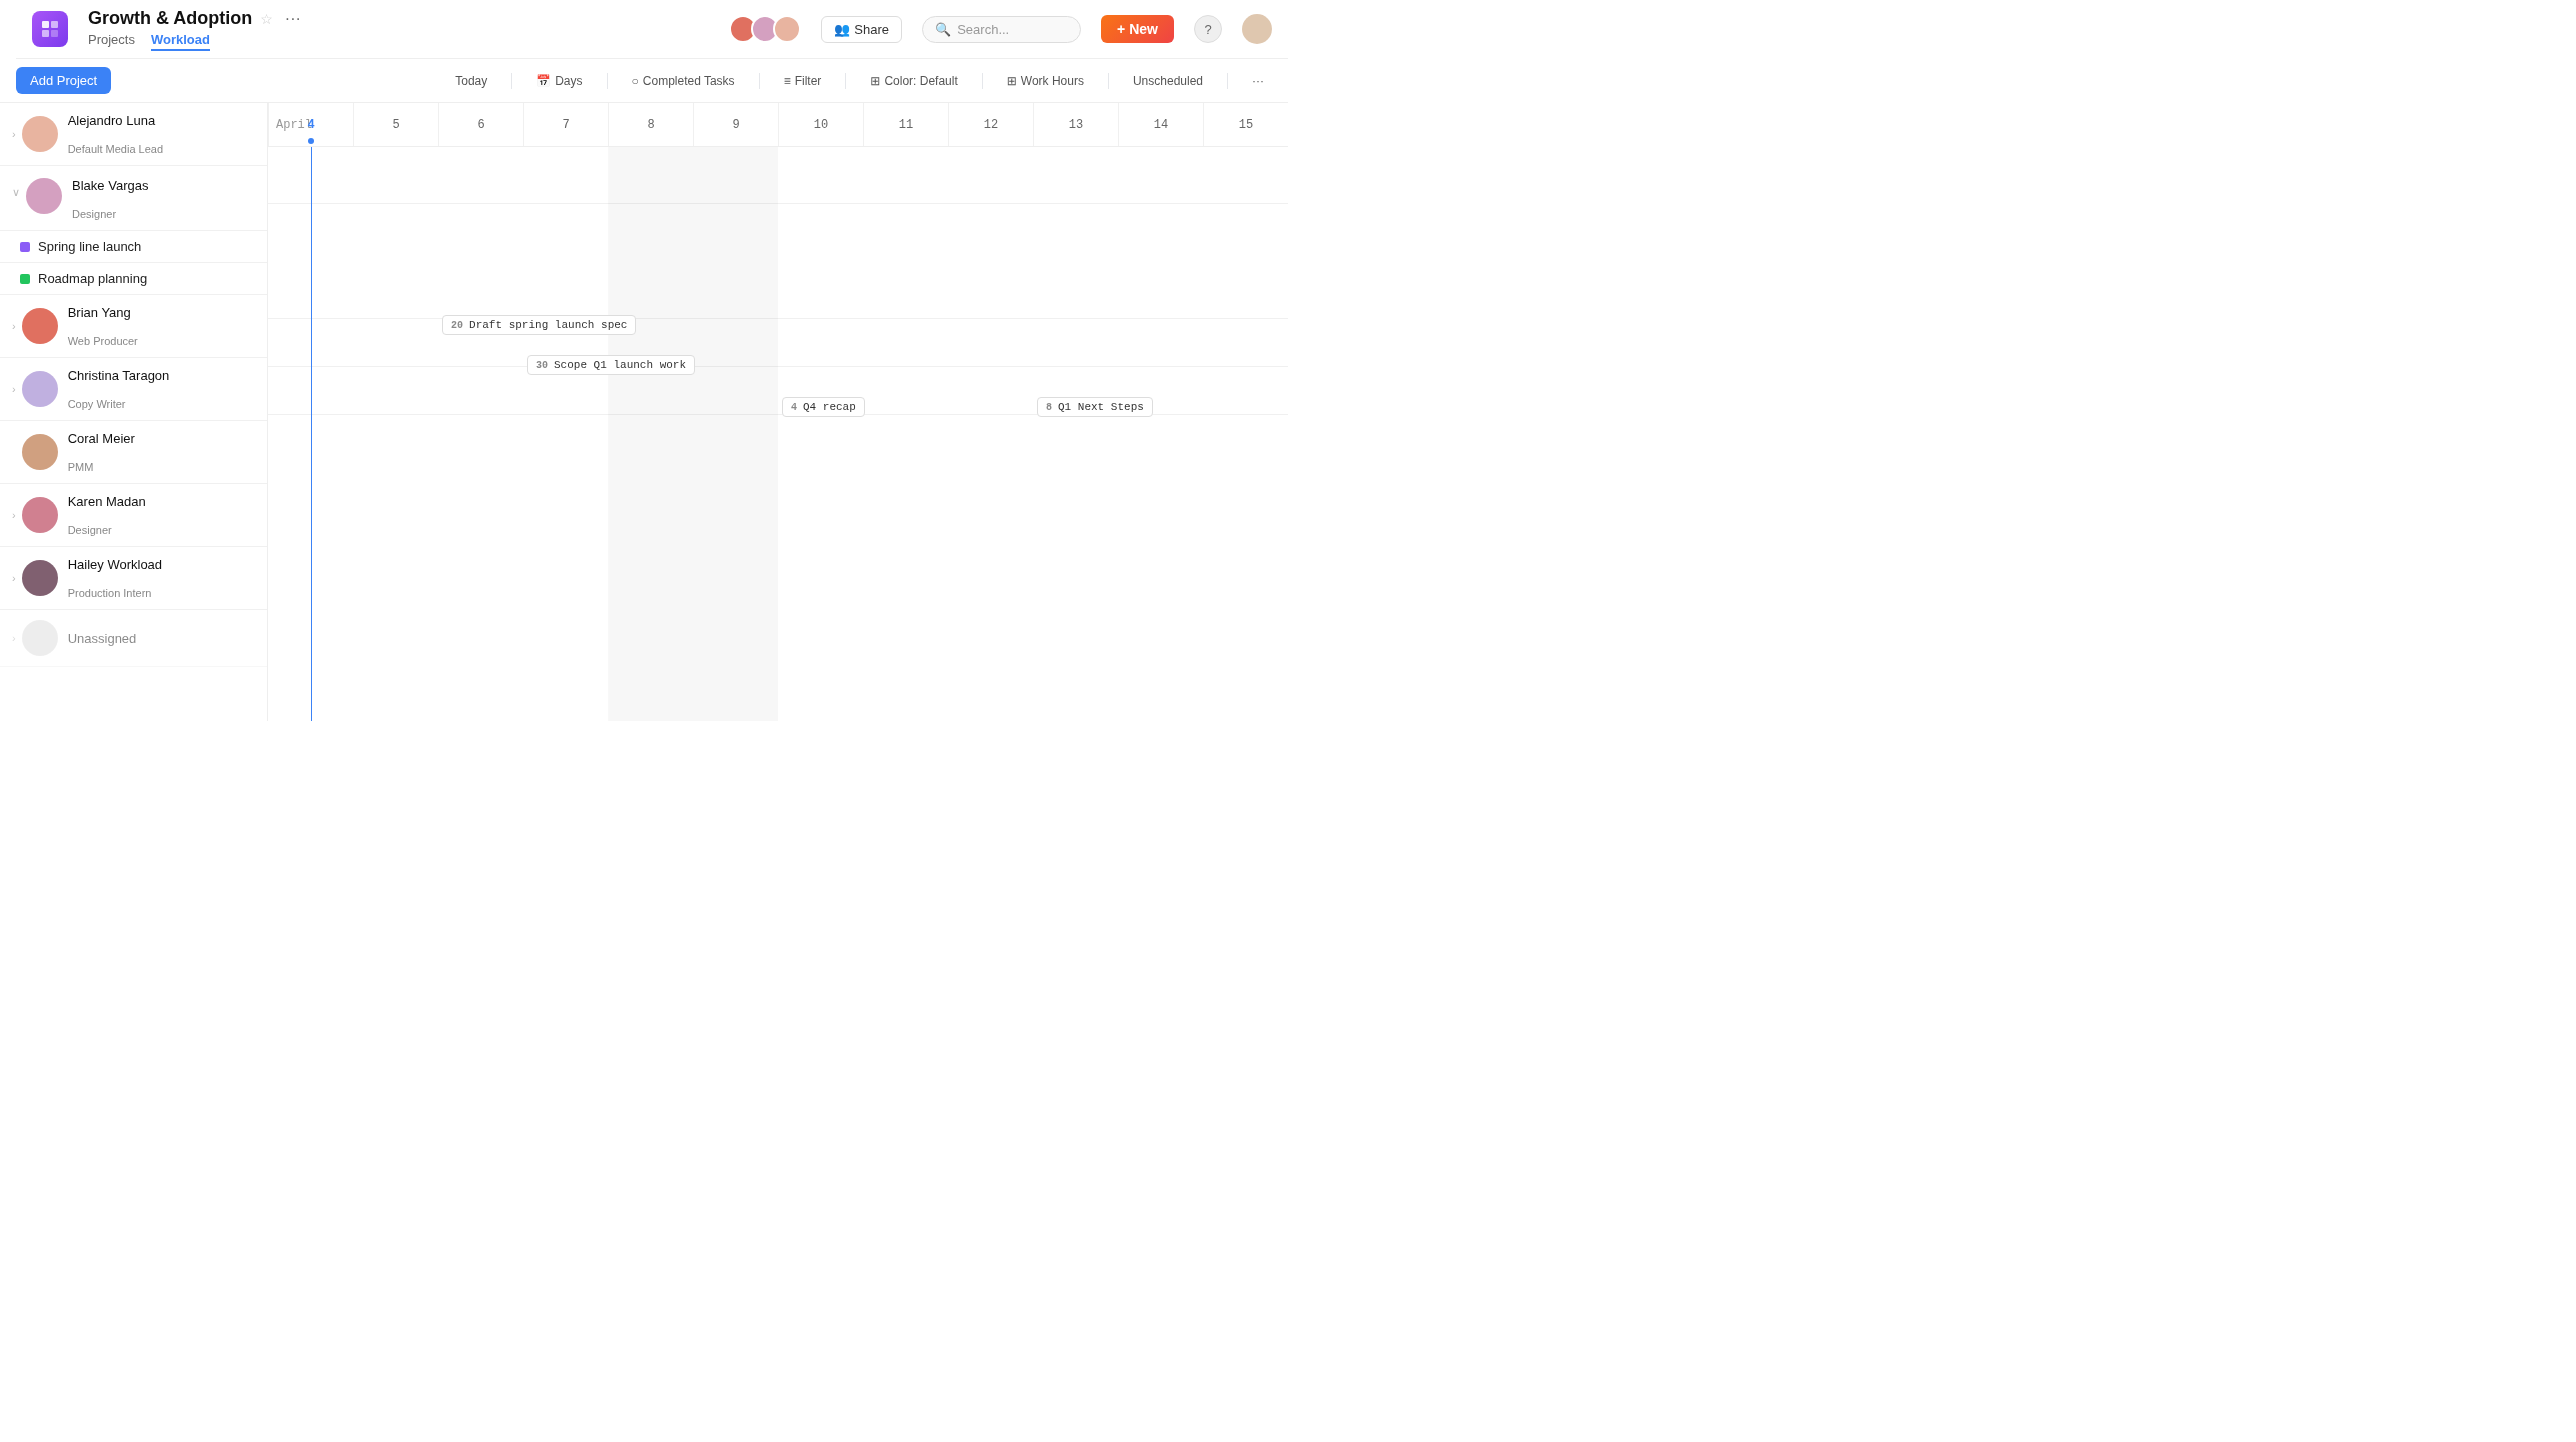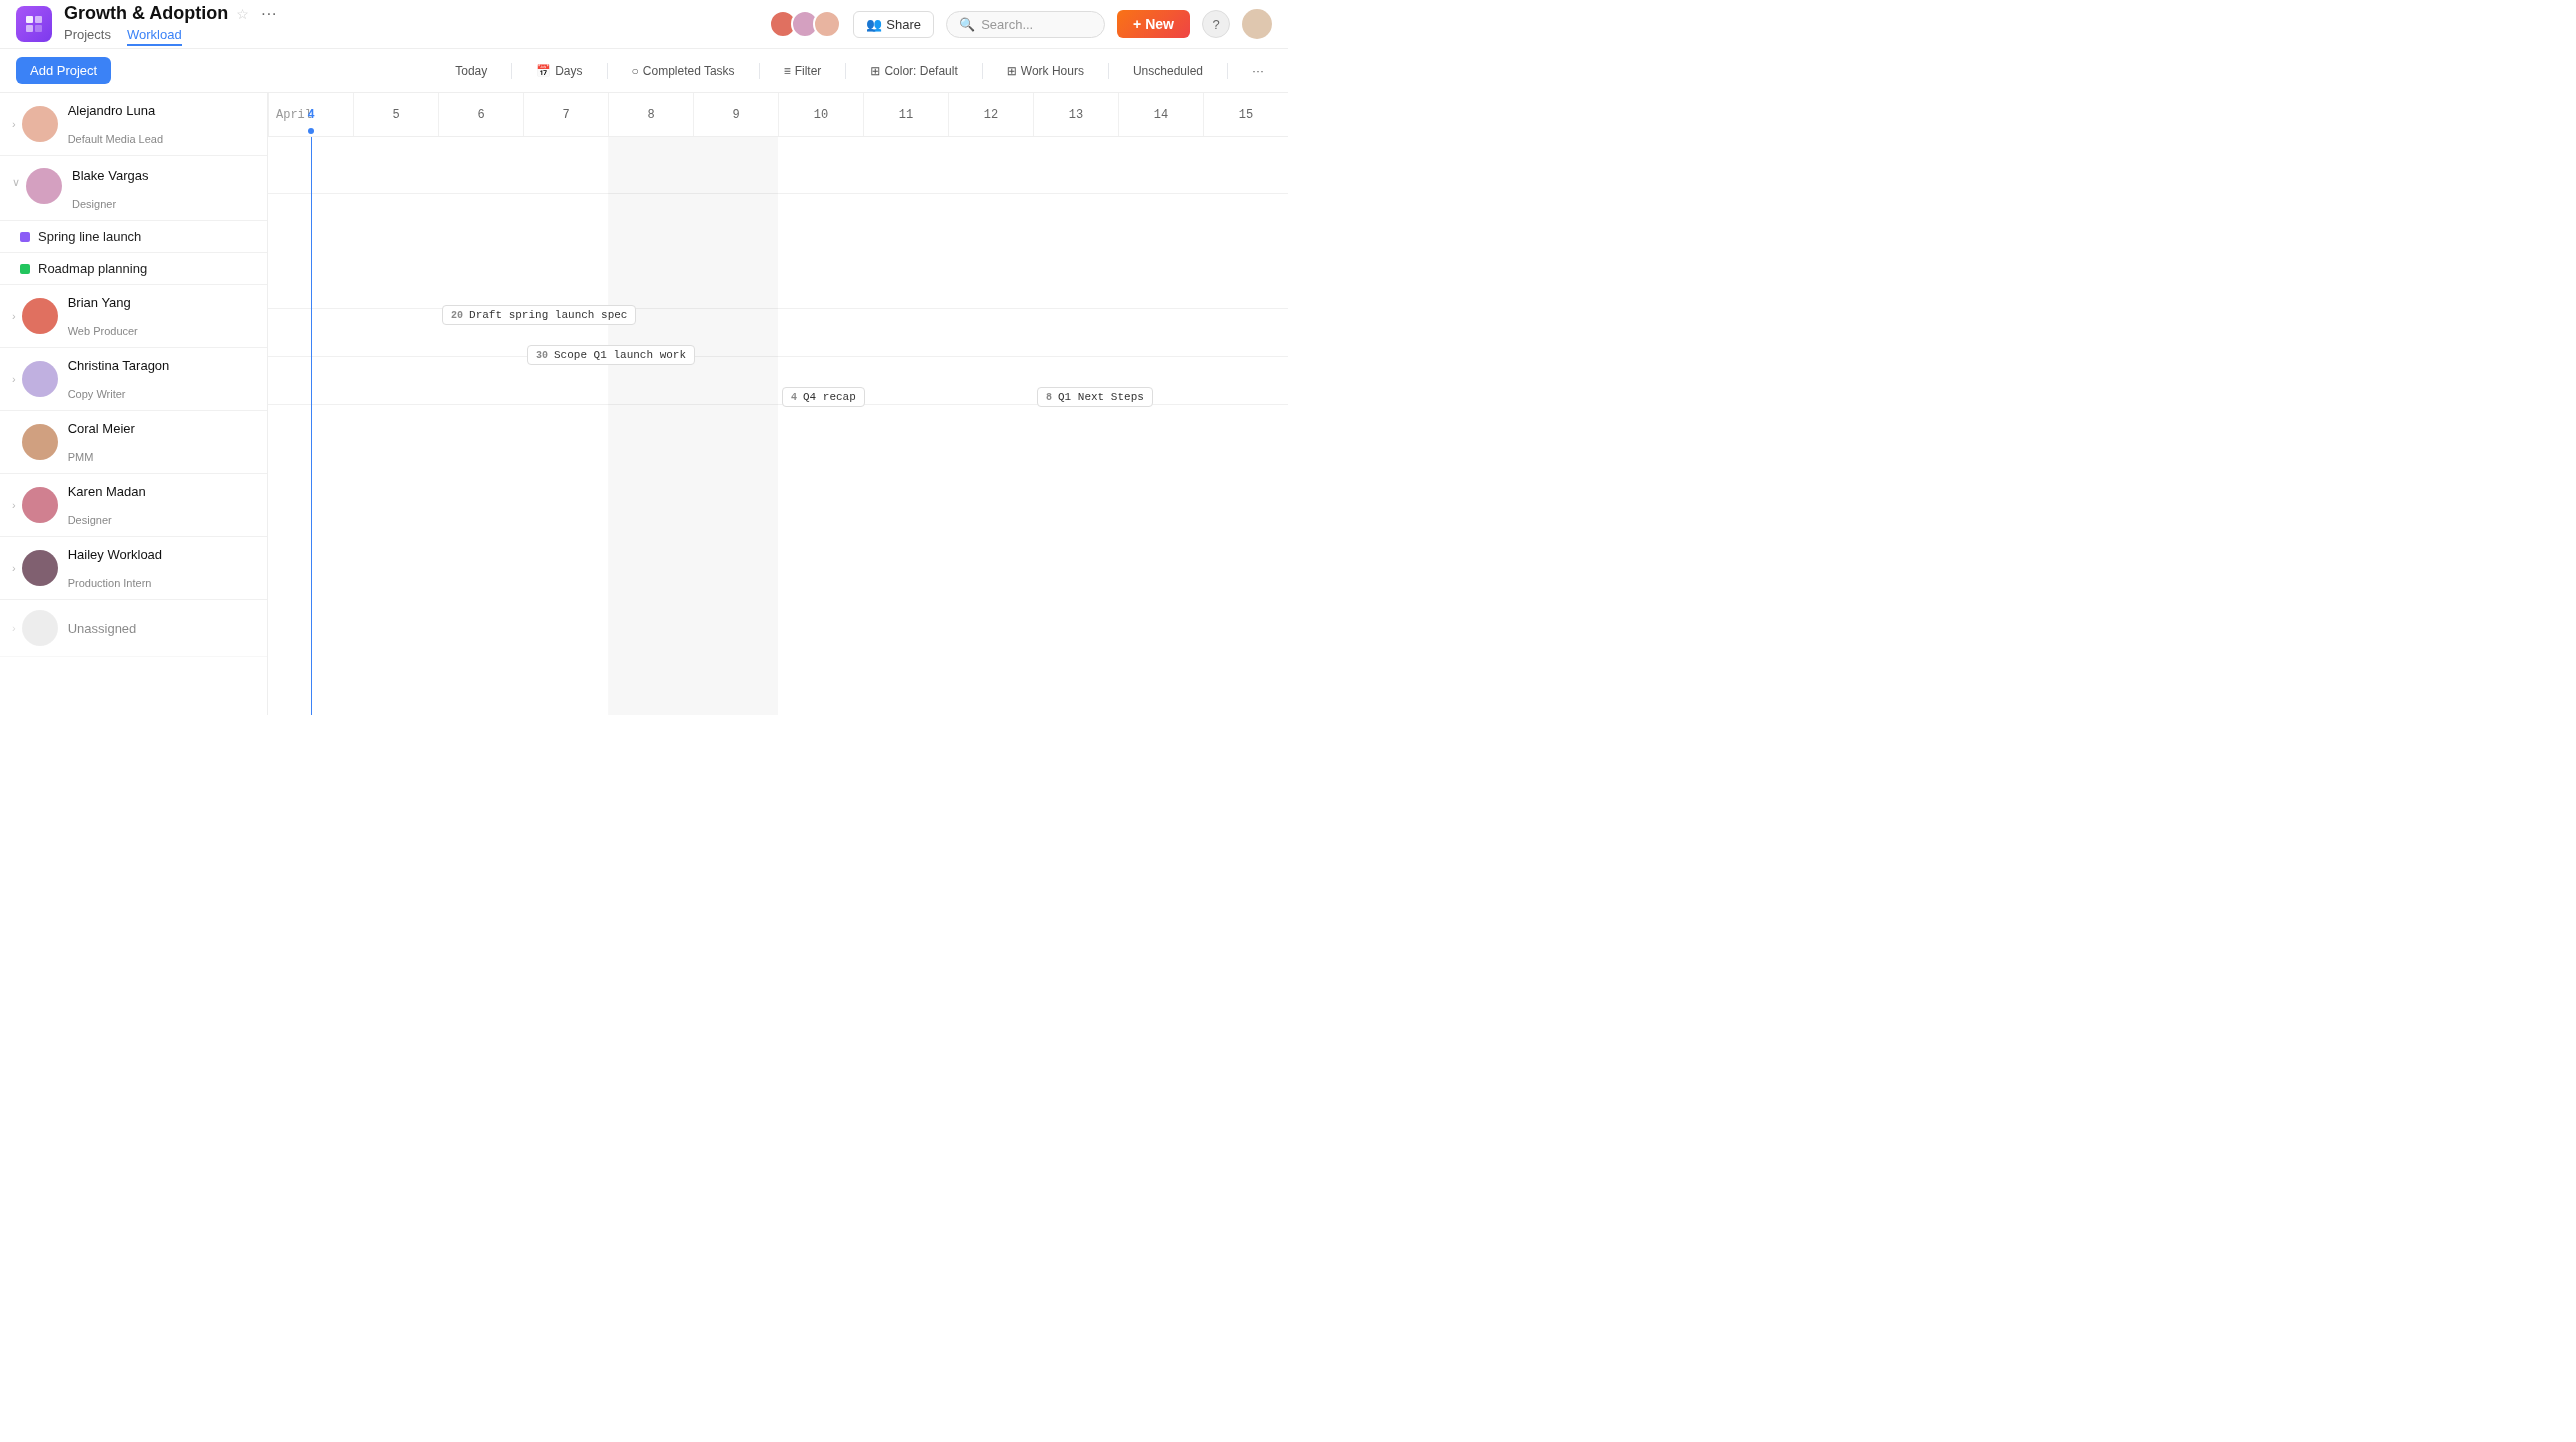--- a/index.html
+++ b/index.html
@@ -3,37 +3,38 @@
   <meta charset="utf-8">
   <style>
     * { box-sizing: border-box; margin: 0; padding: 0; }
     body { font-family: -apple-system, BlinkMacSystemFont, 'Segoe UI', sans-serif; background: #fff; overflow: hidden; width: 1288px; height: 721px; }
 
     
     .header {
       display: flex;
       align-items: center;
       padding: 0 16px;
-      height: 49px;
+      height: 59px;
       border-bottom: 1px solid #eee;
-      gap: 12px;
+      gap: 20px;
+      margin-left: 16px;
     }
     .app-icon {
       width: 36px; height: 36px;
       background: linear-gradient(135deg, #a855f7, #7c3aed);
       border-radius: 8px;
       display: flex; align-items: center; justify-content: center;
       color: #fff; font-weight: bold; font-size: 16px; flex-shrink: 0;
     }
     .header-title-area { display: flex; flex-direction: column; }
     .header-title { font-size: 16px; font-weight: 600; color: #111; display: flex; align-items: center; gap: 8px; }
     .header-title span { font-size: 18px; }
     .header-nav { display: flex; gap: 16px; margin-top: 2px; }
     .nav-item { font-size: 13px; color: #666; cursor: pointer; padding-bottom: 2px; }
-    .nav-item.active { color: #3b82f6; border-bottom: 2px solid #3b82f6; font-weight: 400; }
+    .nav-item.active { color: #3b82f6; border-bottom: 2px solid #3b82f6; font-weight: 700; }
     .header-spacer { flex: 1; }
     .avatar-group { display: flex; gap: -4px; }
     .avatar-group .av { width: 28px; height: 28px; border-radius: 50%; border: 2px solid #fff; margin-left: -4px; overflow: hidden; background: #ddd; }
     .avatar-group .av:first-child { margin-left: 0; }
     .share-btn {
       display: flex; align-items: center; gap: 4px;
       padding: 5px 12px; border: 1px solid #ddd; border-radius: 6px;
       font-size: 13px; cursor: pointer; color: #333; background: #fff;
     }
     .search-box {

